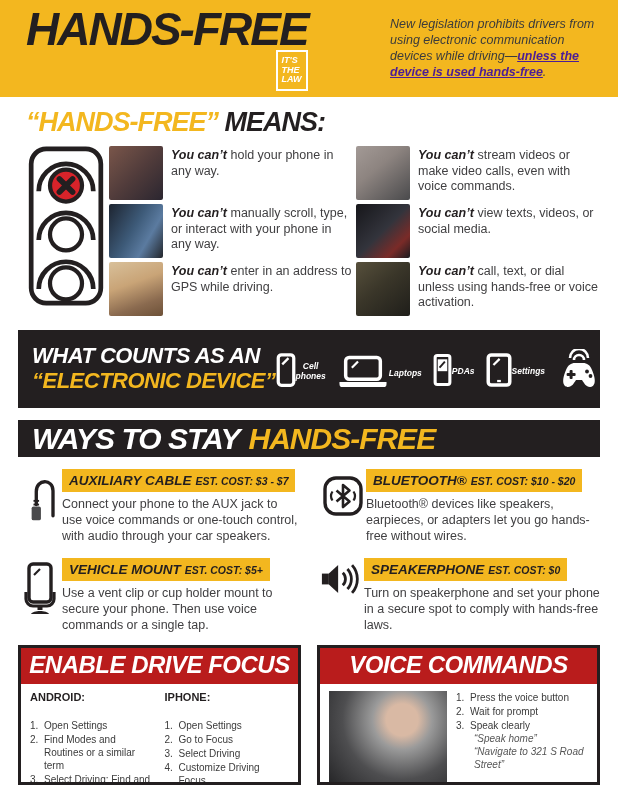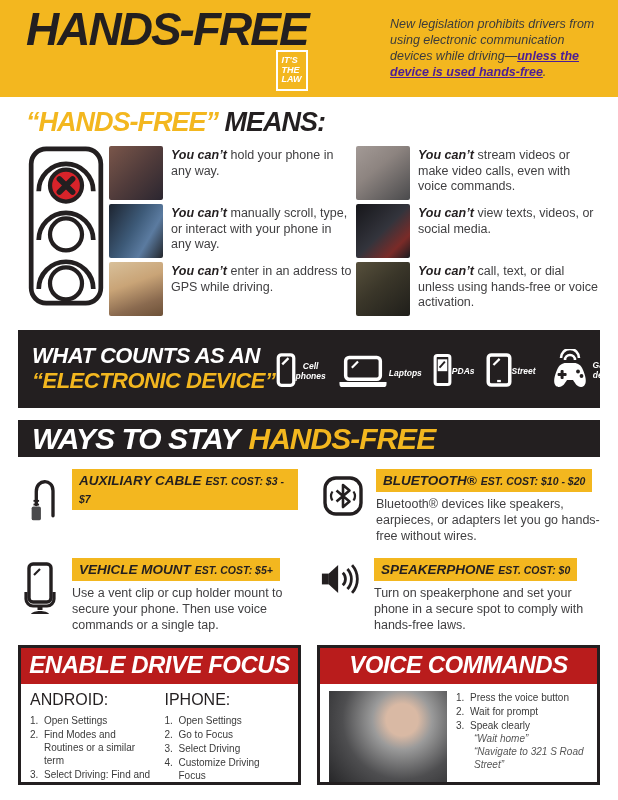--- a/index.html
+++ b/index.html
@@ -48,35 +48,35 @@
   .dev svg { display:block; }
   .dev-label { color:#fff; font-size:8.5px; font-weight:bold; font-style:italic; text-align:center;
                line-height:1.1; margin-top:3px; }
   
   .ways-banner { margin:12px 18px 0; background:#231F20; height:37px; display:flex; align-items:center;
                  padding-left:14px; font-size:30px; font-weight:bold; font-style:italic; letter-spacing:-1px; }
   .ways-banner .w { color:#fff; }
   .ways-banner .y { color:#F3B71F; margin-left:9px; }
   
   .ways { padding:12px 18px 6px; display:grid; grid-template-columns:1fr 1fr; column-gap:22px; row-gap:14px; }
-  .way { display:flex; gap:10px; }
+  .way { display:flex; }
   .way-icon { flex:0 0 44px; display:flex; justify-content:center; padding-top:4px; }
   .way-head { display:inline-block; background:#F3B71F; padding:2px 7px 3px; margin-bottom:4px; }
   .way-name { font-size:13.5px; font-weight:bold; font-style:italic; }
   .way-cost { font-size:10.5px; font-weight:bold; font-style:italic; margin-left:4px; }
   .way-body { font-size:12.5px; line-height:1.28; color:#414042; }
   
   .boxes { display:flex; gap:16px; padding:6px 18px 0; height:146px; }
   .box { flex:1; border:3px solid #231F20; background:#fff; display:flex; flex-direction:column; }
   .box-header { background:#b91c1c; color:#fff; text-align:center; font-size:24px; font-weight:bold;
                 font-style:italic; letter-spacing:-0.5px; padding:3px 0 5px; }
   .box-body { padding:7px 9px; flex:1; overflow:hidden; }
   .df-cols { display:flex; gap:10px; }
   .df-col { flex:1; }
-  .df-head { font-size:16px; font-weight:normal; margin-bottom:5px; }
+  .df-head { font-size:11px; font-weight:bold; margin-bottom:16px; }
   ol.steps { list-style:none; counter-reset:s; }
   ol.steps li { counter-increment:s; position:relative; padding-left:14px; font-size:10px;
                 line-height:1.3; color:#3b3b3b; margin-bottom:1px; }
   ol.steps li::before { content:counter(s) "."; position:absolute; left:0; color:#3b3b3b; }
   .quote { font-size:10px; font-style:italic; color:#555; line-height:1.3; padding-left:4px; }
   .vc-body { display:flex; gap:9px; }
   .vc-photo { width:118px; height:96px; flex:0 0 118px;
               background:radial-gradient(circle at 62% 30%, #d9b9a4 0 16%, #9a9a9a 30%, #4e4e50 60%, #232325 100%); }
   .vc-list li { font-size:10.5px; }
 </style>
@@ -190,21 +190,21 @@
       </div>
       <div class="dev">
         <span>
           <svg width="26" height="38" viewBox="0 0 21 28">
             <rect x="1.8" y="1.8" width="17.4" height="24.4" rx="2.6" fill="none" stroke="#fff" stroke-width="2.8"></rect>
             <line x1="6" y1="10" x2="11" y2="5" stroke="#fff" stroke-width="1.8"></line>
             <rect x="9" y="22" width="3" height="1.8" fill="#fff"></rect>
           </svg>
         </span>
         <div class="dev-label">
-            <div>Street</div>
+            <div>Settings</div>
           </div>
       </div>
       <div class="dev">
         <span>
           <svg width="46" height="40" viewBox="0 0 46 40">
             <path d="M14 7 a9 9 0 0 1 18 0" fill="none" stroke="#fff" stroke-width="2.6" transform="translate(0,2)"></path>
             <path d="M18 9 a5 5 0 0 1 10 0" fill="none" stroke="#fff" stroke-width="2.6" transform="translate(0,2)"></path>
             <path d="M10 21 c-6 14 -1 17 2 17 c4 0 6 -4 8 -7 h6 c2 3 4 7 8 7 c3 0 8 -3 2 -17 c-2 -5 -5 -7 -9 -7 h-8 c-4 0 -7 2 -9 7 z" fill="#fff"></path>
             <rect x="13.6" y="21" width="3" height="9" rx="1" fill="#231F20"></rect>
             <rect x="10.6" y="24" width="9" height="3" rx="1" fill="#231F20"></rect>
@@ -230,20 +230,21 @@
       <div class="way-icon">
         <svg width="32" height="52" viewBox="0 0 34 56">
           <path d="M13 34 V20 C13 6 31 6 31 19 V46" fill="none" stroke="#231F20" stroke-width="3.6" stroke-linecap="round"></path>
           <line x1="10" y1="30" x2="16" y2="30" stroke="#231F20" stroke-width="2"></line>
           <line x1="10" y1="34" x2="16" y2="34" stroke="#231F20" stroke-width="2"></line>
           <rect x="8" y="36" width="10" height="15" rx="2" fill="#4a4a4c"></rect>
         </svg>
       </div>
       <div>
         <div class="way-head"><span class="way-name">AUXILIARY CABLE</span><span class="way-cost">EST. COST: $3 - $7</span></div>
+        <div class="way-body">Connect your phone to the AUX jack to use voice commands or one-touch control, with audio through your car speakers.</div>
       </div>
     </div>
 
     <div class="way">
       <div class="way-icon">
         <svg width="46" height="46" viewBox="0 0 46 46">
           <rect x="5" y="5" width="36" height="36" rx="11" fill="none" stroke="#231F20" stroke-width="3.4"></rect>
           <path d="M16.5 17.5 l13 11 -6.5 5.5 V12 l6.5 5.5 -13 11" fill="none" stroke="#231F20" stroke-width="2.6" stroke-linejoin="round"></path>
           <path d="M12.5 18.5 a8 8 0 0 0 0 9" fill="none" stroke="#231F20" stroke-width="2.2"></path>
           <path d="M33.5 18.5 a8 8 0 0 1 0 9" fill="none" stroke="#231F20" stroke-width="2.2"></path>
@@ -315,21 +316,21 @@
     </div>
 
     <div class="box">
       <div class="box-header">VOICE COMMANDS</div>
       <div class="box-body vc-body">
         <div class="vc-photo"></div>
         <ol class="steps vc-list">
           <li>Press the voice button</li>
           <li>Wait for prompt</li>
           <li><span>Speak clearly</span>
-            <div class="quote">“Wait home”</div>
+            <div class="quote">“Speak home”</div>
             <div class="quote">“Navigate to 321 S Road Street”</div>
           </li>
 
         </ol>
       </div>
     </div>
   </div>
 
 </div>
 

